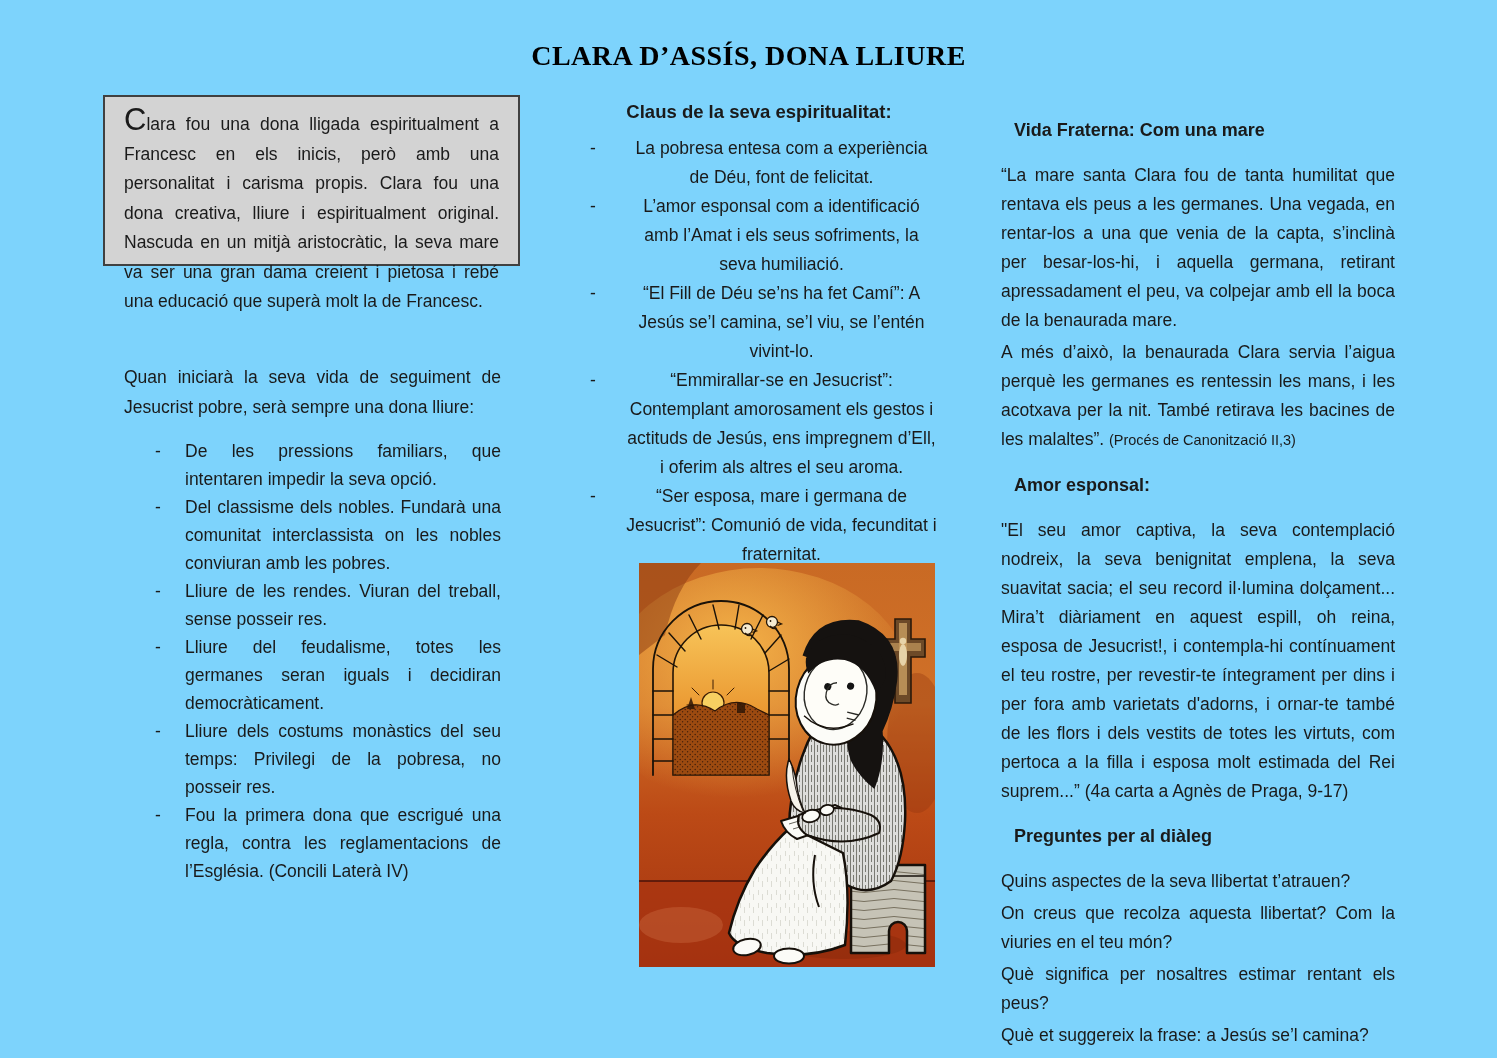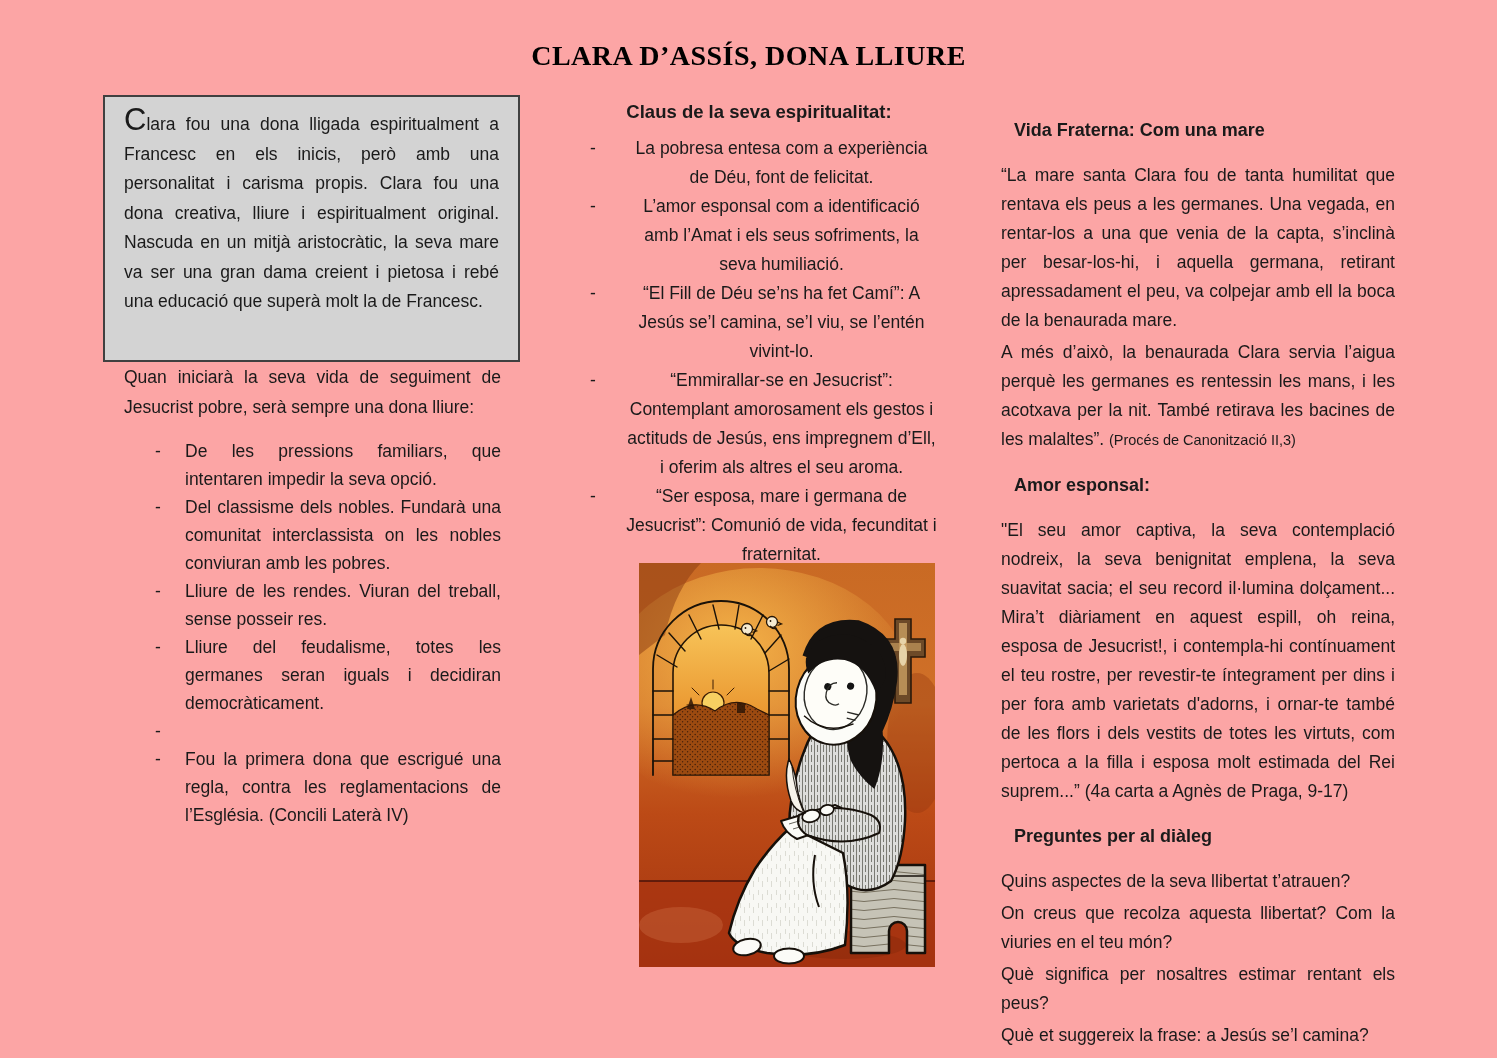--- a/index.html
+++ b/index.html
@@ -1,21 +1,21 @@
 <!DOCTYPE html>
 <html lang="ca"><head>
 <meta charset="utf-8">
 <style>
   html,body{margin:0;padding:0;background:#ffffff;}
-  #page{position:relative;width:1497px;height:1058px;background:#fca5a5;overflow:hidden;
+  #page{position:relative;width:1497px;height:1058px;background:#7dd3fc;overflow:hidden;
         font-family:"Liberation Sans",sans-serif;color:#1a1a1a;}
   .title{position:absolute;top:40px;left:0;width:100%;text-align:center;
          font-family:"Liberation Serif",serif;font-weight:bold;font-size:28px;letter-spacing:.5px;color:#000;}
   
-  .graybox{position:absolute;left:103px;top:95px;width:417px;height:267px;box-sizing:border-box;
+  .graybox{position:absolute;left:103px;top:95px;width:417px;height:171px;box-sizing:border-box;
            background:#d3d3d3;border:2px solid #404040;padding:13px 19px 10px 19px;
            font-size:17.5px;line-height:29.5px;text-align:justify;}
   .dropcap{font-size:31px;line-height:20px;}
   .leftintro{position:absolute;left:124px;top:362px;width:377px;
              font-size:17.5px;line-height:30px;text-align:justify;}
   .list{display:flex;flex-direction:column;}
   .li{display:flex;align-items:flex-start;}
   .li .m{flex:none;box-sizing:border-box;}
   .li .t{flex:1;}
   .leftlist{position:absolute;left:124px;top:437px;width:377px;font-size:17.5px;line-height:28px;}
@@ -62,20 +62,21 @@
     <div class="li">
       <span class="m">-</span>
       <span class="t">Lliure de les rendes. Viuran del treball, sense posseir res.</span>
     </div>
     <div class="li">
       <span class="m">-</span>
       <span class="t">Lliure del feudalisme, totes les germanes seran iguals i decidiran democràticament.</span>
     </div>
     <div class="li">
       <span class="m">-</span>
+      <span class="t">Lliure dels costums monàstics del seu temps: Privilegi de la pobresa, no posseir res.</span>
     </div>
     <div class="li">
       <span class="m">-</span>
       <span class="t">Fou la primera dona que escrigué una regla, contra les reglamentacions de l’Església.  (Concili Laterà IV)</span>
     </div>
   </div>
 
   <div class="midhead">Claus de la seva espiritualitat:</div>
 
   <div class="midlist list">

